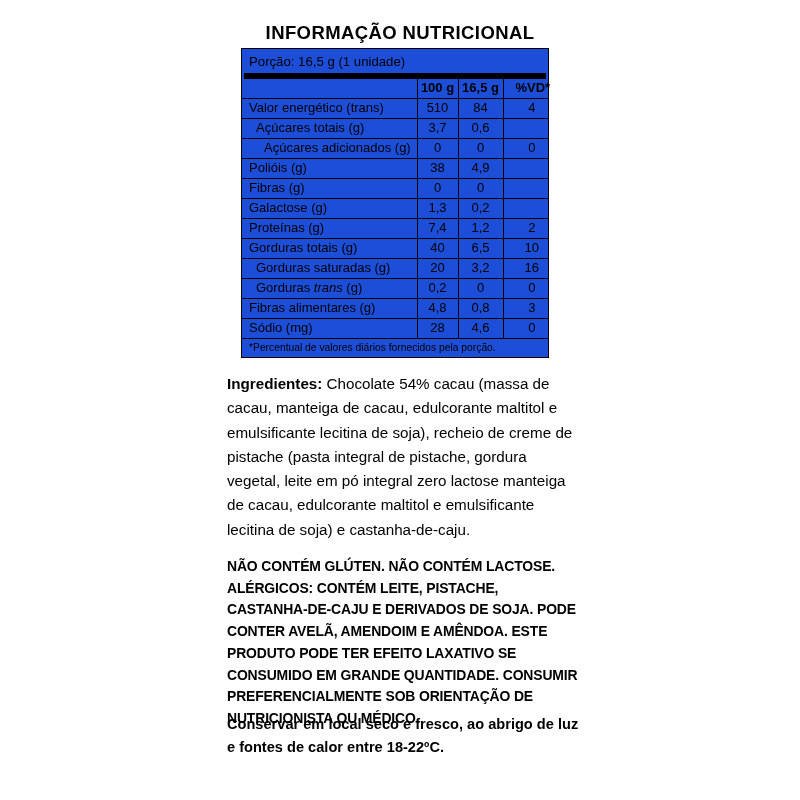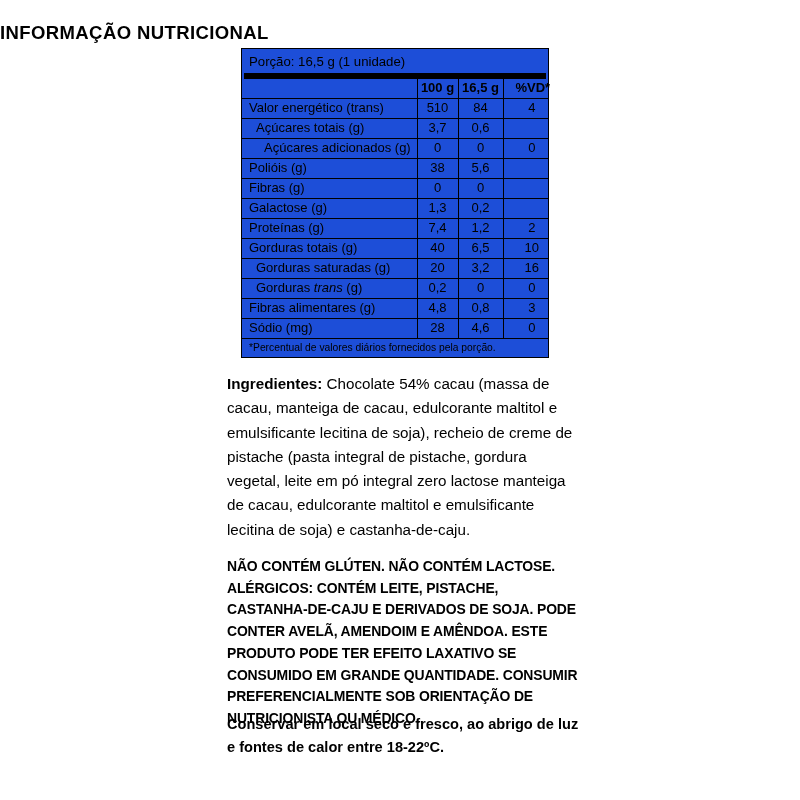--- a/index.html
+++ b/index.html
@@ -21,21 +21,21 @@
     height: 800px;
     overflow: hidden;
   }
 
   
   .nut-title {
     position: absolute;
     left: 0;
     top: 22px;
     width: 800px;
-    text-align: left;
+    text-align: center;
     font-size: 18.5px;
     font-weight: bold;
     letter-spacing: 0.4px;
     color: #000;
   }
 
   
   .nut-table-wrap {
     position: absolute;
     left: 241px;
@@ -198,21 +198,21 @@
           </tr>
           <tr>
             <td class="name ind2">Açúcares adicionados (g)</td>
             <td class="num">0</td>
             <td class="num">0</td>
             <td class="num">0</td>
           </tr>
           <tr>
             <td class="name">Polióis (g)</td>
             <td class="num">38</td>
-            <td class="num">5,6</td>
+            <td class="num">4,9</td>
             <td class="num"></td>
           </tr>
           <tr>
             <td class="name">Fibras (g)</td>
             <td class="num">0</td>
             <td class="num">0</td>
             <td class="num"></td>
           </tr>
           <tr>
             <td class="name">Galactose (g)</td>

